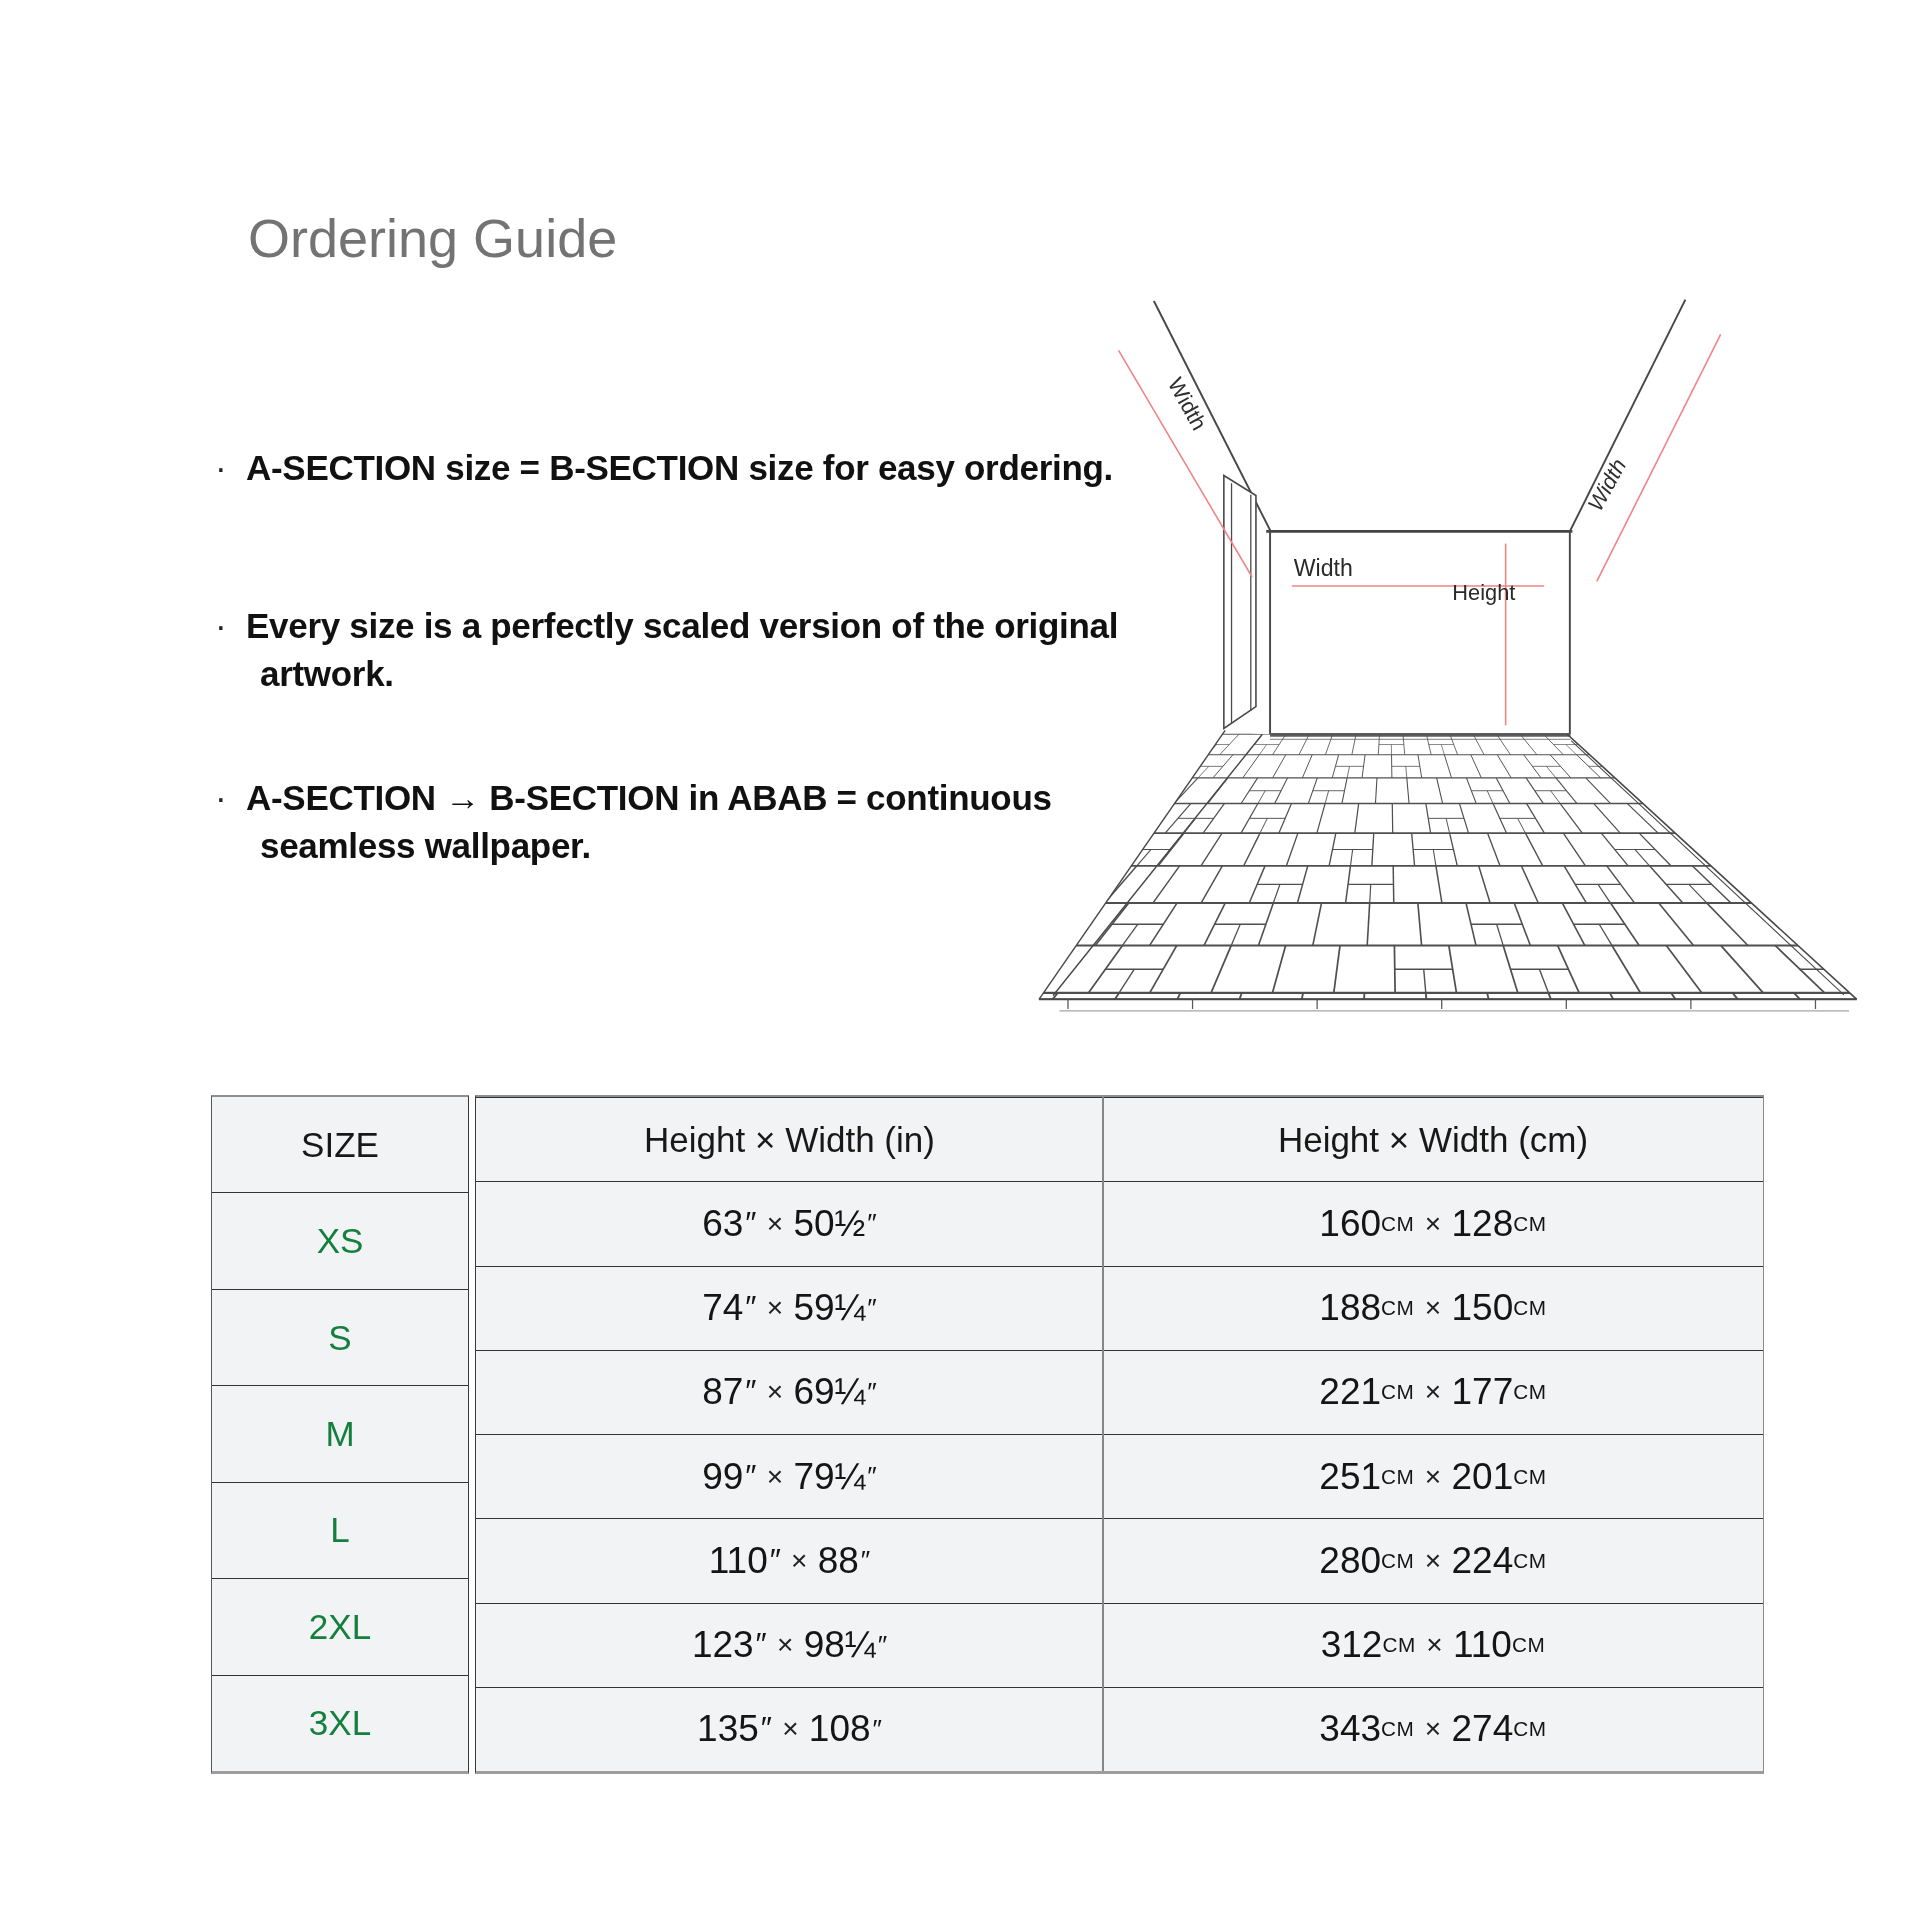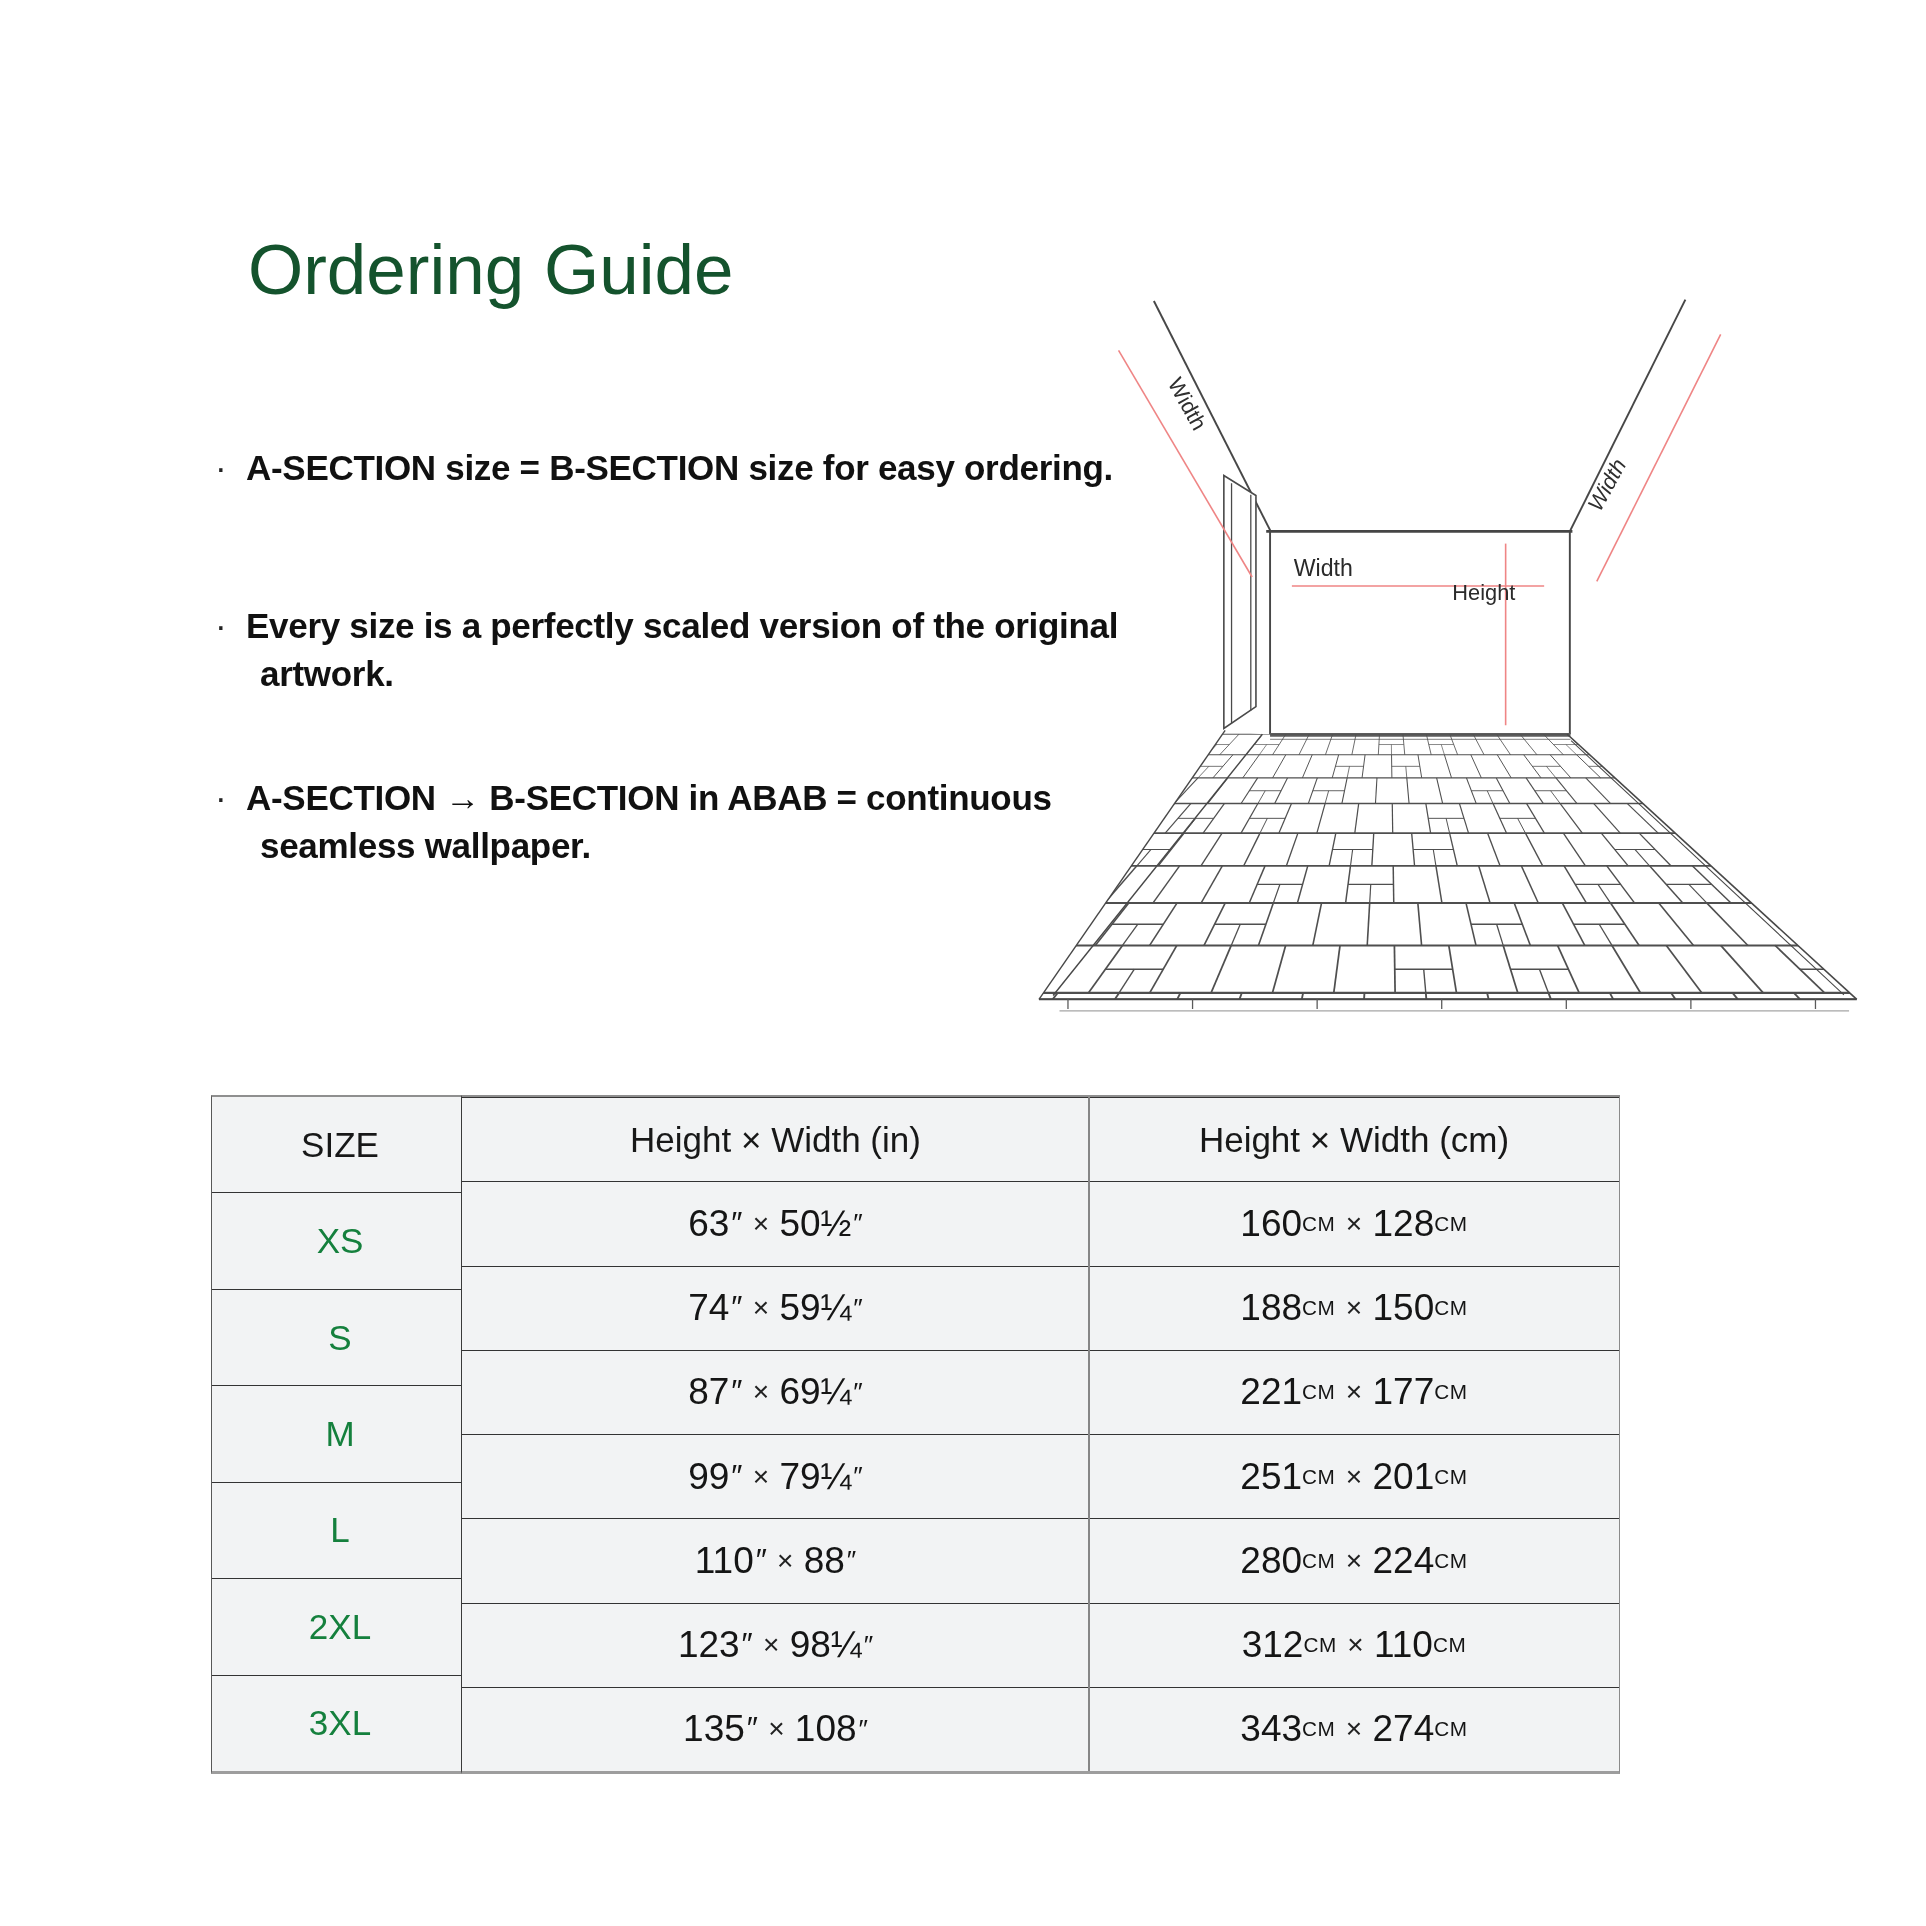--- a/index.html
+++ b/index.html
@@ -1,43 +1,43 @@
 <!DOCTYPE html>
 <html style="font-size:10.3px"><head>
 <meta charset="utf-8">
 <style>
   html,body{margin:0;padding:0}
   body{
     width:1926px;height:1926px;background:#ffffff;position:relative;
     font-family:"Liberation Sans","DejaVu Sans",sans-serif;color:#141414;overflow:hidden;
   }
   .title{
-    position:absolute;left:248px;top:229px;font-size:71px;font-weight:300;
-    letter-spacing:0px;color:#14532d;white-space:nowrap;
+    position:absolute;left:248px;top:207px;font-size:54px;font-weight:300;
+    letter-spacing:0px;color:#737373;white-space:nowrap;
   }
   .bullet{position:absolute;left:215px;display:flex;align-items:flex-start}
   .bullet .dot{font-size:35px;line-height:48px;width:31px;color:#222;flex:none}
   .bullet .lines{font-size:35px;line-height:48px;font-weight:700;letter-spacing:-0.3px;color:#111}
   .bullet .line{white-space:nowrap}
   .bullet .line.cont{padding-left:14px}
   .b0{top:444px}
   .b1{top:602px}
   .b2{top:774px}
 
   
   .diagram{position:absolute;left:1021px;top:270px}
 
   
   .sizebox,.mainbox{
     position:absolute;top:1095px;height:679px;box-sizing:border-box;
     background:#f2f3f4;display:flex;flex-direction:column;
     border-top:2.6px solid #8f8f8f;border-bottom:3.2px solid #9d9d9d;
   }
   .sizebox{left:211px;width:258px;border-left:1.3px solid #585858;border-right:1.3px solid #3a3a3a}
-  .mainbox{left:461px;width:1159px;border-left:1.3px solid #3a3a3a;border-right:1.9px solid #8b8b8b}
+  .mainbox{left:475px;width:1289px;border-left:1.3px solid #3a3a3a;border-right:1.9px solid #8b8b8b}
   .srow{flex:1;display:flex;align-items:center;justify-content:center;border-top:1.3px solid #333}
   .srow:first-child{border-top:none}
   .mrow{flex:1;display:grid;grid-template-columns:627px 1fr;border-top:1.3px solid #333}
   .mrow:first-child{border-top:none}
   .mcell{display:flex;align-items:center;justify-content:center;white-space:nowrap}
   .vdiv{position:absolute;left:626px;top:0;bottom:0;width:1.9px;background:#868686;z-index:2}
   .hcell{font-size:35px;color:#181818}
   .sizelabel{font-size:35px;color:#15803d}
   .val{font-size:37px;color:#151515}
   .times{font-size:0.76em;margin:0 10.3px;color:#222}

